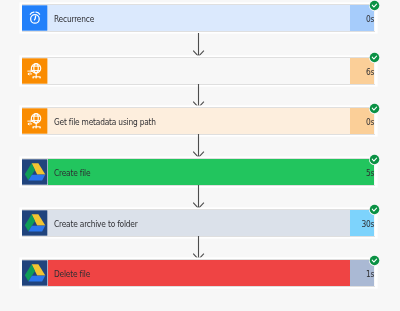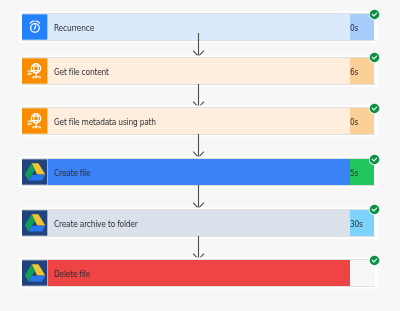--- a/index.html
+++ b/index.html
@@ -13,31 +13,31 @@
   }
   #canvas{position:relative;width:400px;height:311px;}
   .step{position:absolute;left:22.4px;width:352.2px;height:26px;
     box-shadow:0 -0.9px 0 0 #dcdcdc, 0 0.9px 0 0 #dcdcdc, 0 0 0 2.6px #ffffff;}
   .step-icon{position:absolute;left:0;top:0;width:25.4px;height:26px;overflow:hidden;}
   .step-icon svg{display:block;width:25.4px;height:26px;}
   .step-body{position:absolute;left:25.4px;top:0;right:24.3px;height:26px;}
   .step-label{position:absolute;will-change:transform;transform:translateZ(0);left:6.6px;top:0;height:26px;line-height:28.2px;
     font-size:8.3px;letter-spacing:-0.2px;color:#2f2f33;white-space:nowrap;}
   .step-dur{position:absolute;will-change:transform;transform:translateZ(0);right:0;top:0;width:24.3px;height:26px;
-    line-height:28.2px;text-align:left;font-size:8.3px;letter-spacing:-0.2px;color:#2f2f33;}
+    line-height:28.2px;text-align:right;font-size:8.3px;letter-spacing:-0.2px;color:#2f2f33;}
   .badge{position:absolute;right:-4.95px;top:-5.4px;width:11px;height:11px;}
   .badge svg{display:block;width:11px;height:11px;}
   .arrow{position:absolute;left:193.2px;width:12px;}
   .arrow svg{display:block;}
 </style>
 </head>
 <body>
 
 <div id="canvas">
-    <div class="step" style="top:14px">
+    <div class="step" style="top:5px">
       <div class="step-icon">
         <svg viewBox="0 0 26 26">
           <rect x="0" y="0" width="26" height="26" fill="#2280fa"></rect>
           <g fill="none" stroke="#ffffff" stroke-width="1.3" stroke-linecap="round" stroke-linejoin="round">
             <circle cx="13.25" cy="13.95" r="4.4"></circle>
             <path d="M8.5 9.2 A4.0 4.0 0 0 1 12.25 6.95"></path>
             <path d="M18.0 9.2 A4.0 4.0 0 0 0 14.25 6.95"></path>
             <path d="M13.92 11.15 L13.55 13.65 L12.72 15.0"></path>
           </g>
         </svg>
@@ -80,23 +80,20 @@
             <rect x="17.85" y="18.95" width="1.35" height="1.6"></rect>
           </g>
           <g fill="none" stroke="#ffffff" stroke-width="1.0" stroke-linecap="butt" stroke-linejoin="miter">
             <path d="M5.5 13.1 H9.7"></path>
             <path d="M8.6 11.9 L10.1 13.1 L8.6 14.3"></path>
             <path d="M10.3 16.0 H6.4"></path>
             <path d="M7.5 14.8 L6.0 16.0 L7.5 17.2"></path>
           </g>
         </svg>
       </div>
-      <div class="step-body" style="background:#fdeedd">
-        <div class="step-label">Get file content</div>
-      </div>
       <div class="step-dur" style="background:#fbcf98">6s</div>
       <div class="badge">
         <svg viewBox="0 0 24 24">
           <circle cx="12" cy="12" r="12" fill="#f7f7f7"></circle>
           <circle cx="12" cy="12" r="10.4" fill="#0a9144"></circle>
           <path d="M7.1 11.1 L10.4 15.3 L16.5 8.9" fill="none" stroke="#ffffff" stroke-width="2.4" stroke-linecap="round" stroke-linejoin="round"></path>
         </svg>
       </div>
     </div>
     <div class="arrow" style="top:83.84px;height:23.4px">
@@ -152,21 +149,21 @@
     </div>
     <div class="step" style="top:159.02px">
       <div class="step-icon">
         <svg viewBox="0 0 26 26">
           <rect x="0" y="0" width="26" height="26" fill="#21447d"></rect>
           <path d="M9.83 4.0 L16.79 4.0 L23.85 15.55 L15.56 15.6 Z" fill="#f2c431"></path>
           <path d="M9.83 4.0 L2.87 15.3 L6.55 21.4 L13.31 11.0 Z" fill="#0f9d58"></path>
           <path d="M10.13 15.8 L23.75 15.8 L20.6 21.7 L6.55 21.7 Z" fill="#2a76ee"></path>
         </svg>
       </div>
-      <div class="step-body" style="background:#3b82f6">
+      <div class="step-body" style="background:#22c55e">
         <div class="step-label">Create file</div>
       </div>
       <div class="step-dur" style="background:#22c55e">5s</div>
       <div class="badge">
         <svg viewBox="0 0 24 24">
           <circle cx="12" cy="12" r="12" fill="#f7f7f7"></circle>
           <circle cx="12" cy="12" r="10.4" fill="#0a9144"></circle>
           <path d="M7.1 11.1 L10.4 15.3 L16.5 8.9" fill="none" stroke="#ffffff" stroke-width="2.4" stroke-linecap="round" stroke-linejoin="round"></path>
         </svg>
       </div>
@@ -209,20 +206,21 @@
         <svg viewBox="0 0 26 26">
           <rect x="0" y="0" width="26" height="26" fill="#21447d"></rect>
           <path d="M9.83 4.0 L16.79 4.0 L23.85 15.55 L15.56 15.6 Z" fill="#f2c431"></path>
           <path d="M9.83 4.0 L2.87 15.3 L6.55 21.4 L13.31 11.0 Z" fill="#0f9d58"></path>
           <path d="M10.13 15.8 L23.75 15.8 L20.6 21.7 L6.55 21.7 Z" fill="#2a76ee"></path>
         </svg>
       </div>
       <div class="step-body" style="background:#ef4444">
         <div class="step-label">Delete file</div>
       </div>
+      <div class="step-dur" style="background:#aab9d4">1s</div>
       <div class="badge">
         <svg viewBox="0 0 24 24">
           <circle cx="12" cy="12" r="12" fill="#f7f7f7"></circle>
           <circle cx="12" cy="12" r="10.4" fill="#0a9144"></circle>
           <path d="M7.1 11.1 L10.4 15.3 L16.5 8.9" fill="none" stroke="#ffffff" stroke-width="2.4" stroke-linecap="round" stroke-linejoin="round"></path>
         </svg>
       </div>
     </div>
   </div>
 

